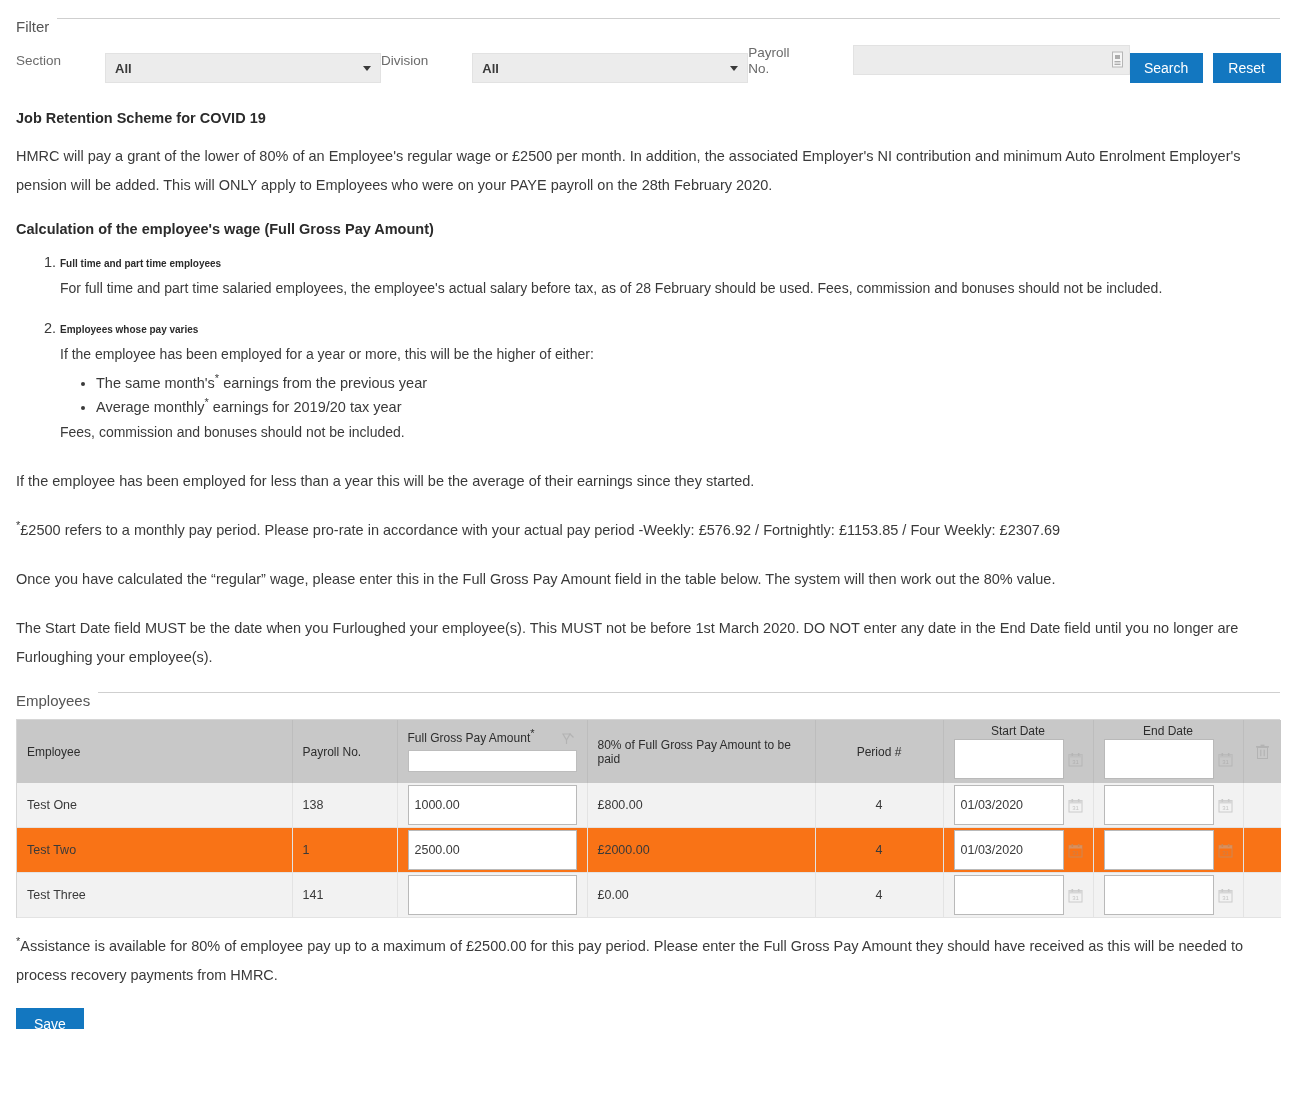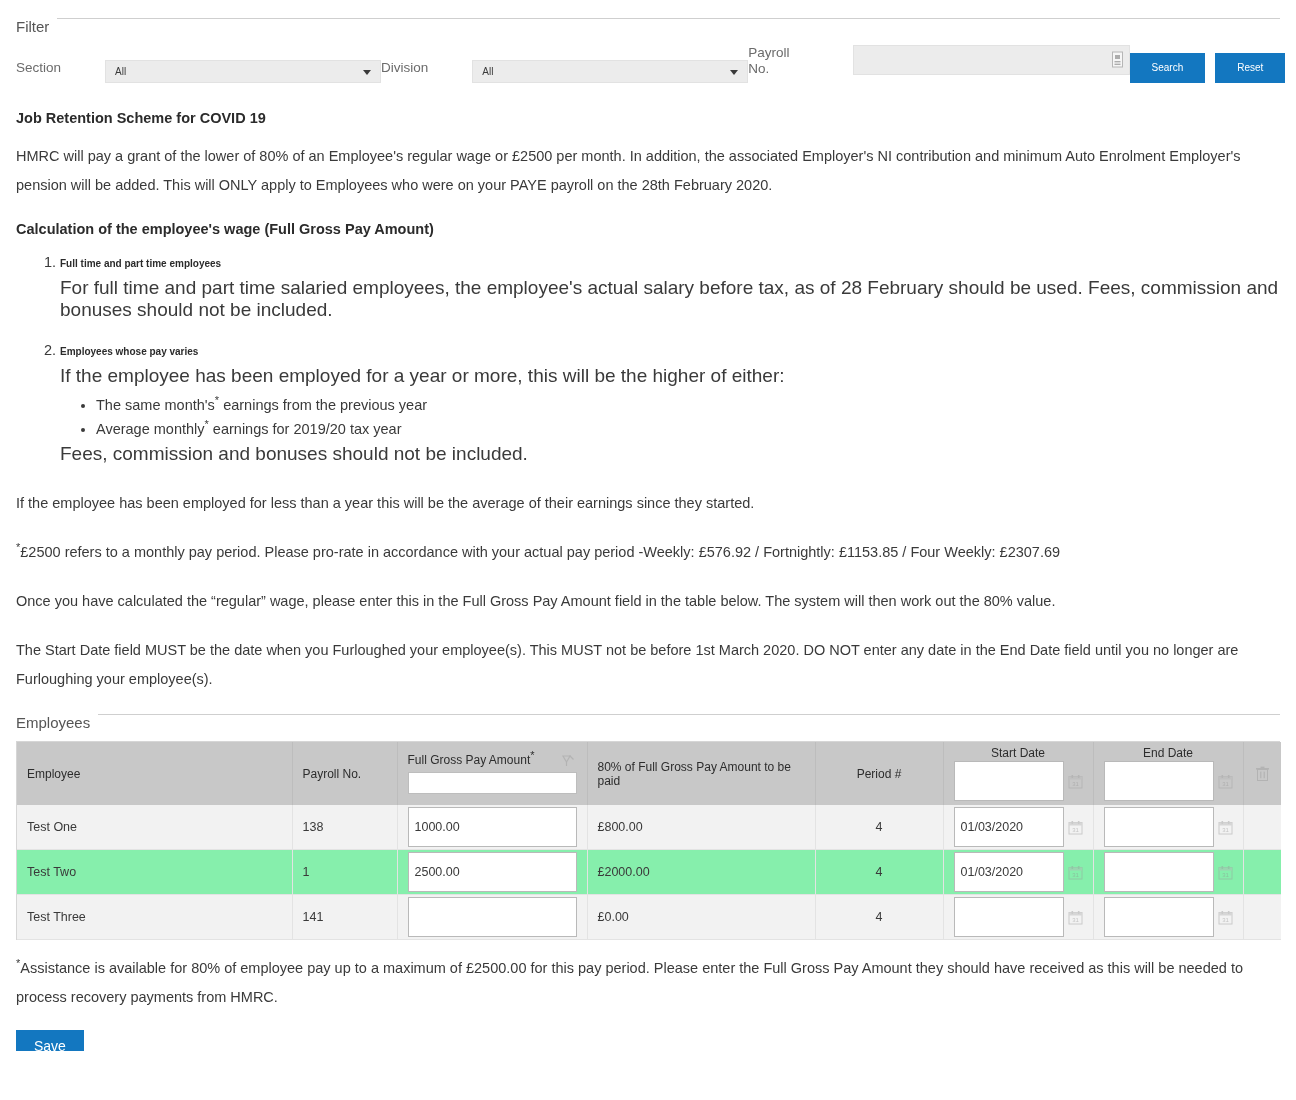--- a/index.html
+++ b/index.html
@@ -33,24 +33,24 @@
     margin-top: 18px; margin-bottom: 10px;
   }
   .section-head .lbl { font-size: 15px; color: #555; white-space: nowrap; }
   .section-head .rule { flex: 1 1 auto; height: 1px; background: #cfcfcf; }
 
   
   .filter-row { display: flex; align-items: flex-end; gap: 0; margin-top: 6px; }
   .field { display: flex; flex-direction: row; gap: 44px; }
   .field .cap { font-size: 13.5px; color: #6b6b6b; margin-bottom: 6px; line-height: 16px; }
   .sel {
-    position: relative; width: 276px; height: 23px;
+    position: relative; width: 276px; height: 30px;
     background: #ececec; border: 1px solid #e2e2e2;
     display: flex; align-items: center; padding: 0 9px;
-    font-size: 10px; color: #3a3a3a; cursor: pointer;
+    font-size: 13px; color: #3a3a3a; cursor: pointer; font-weight: bold;
   }
   .sel .caret {
     position: absolute; right: 9px; top: 50%; margin-top: -2px;
     width: 0; height: 0;
     border-left: 4.5px solid transparent; border-right: 4.5px solid transparent;
     border-top: 5px solid #3a3a3a;
   }
   .gap1 { width: 33px; }
   .gap2 { width: 34px; }
   .txtfield {
@@ -59,41 +59,41 @@
     display: flex; align-items: center; padding: 0 28px 0 9px;
     font-size: 13.5px; color: #3a3a3a;
   }
   .lookup-icon {
     position: absolute; right: 5px; top: 50%; margin-top: -9px;
     width: 13px; height: 17px; cursor: pointer; opacity: .55;
   }
   .btns { margin-left: auto; display: flex; gap: 10px; padding-bottom: 0; }
   .btn {
     background: #1377c0; color: #ffffff; border: none;
-    font-size: 10px; font-family: "Liberation Sans", sans-serif;
-    height: 30px; padding: 0 22px; cursor: pointer; line-height: 30px;
+    font-size: 14px; font-family: "Liberation Sans", sans-serif;
+    height: 30px; padding: 0 7px; cursor: pointer; line-height: 30px;
   }
   .btn.search { min-width: 73px; }
   .btn.reset  { min-width: 68px; }
 
   
   .body-wrap { margin-top: 26px; }
   h3.sub {
     font-size: 14.5px; font-weight: bold; color: #2b2b2b;
     margin: 0 0 14px 0; line-height: 19px;
   }
   p.para {
     font-size: 14.5px; color: #3a3a3a; margin: 0 0 20px 0;
     line-height: 29px; max-width: 1264px;
   }
   ol.steps { margin: 0 0 4px 0; padding-left: 44px; }
   ol.steps > li { margin-bottom: 20px; }
   ol.steps > li::marker { font-size: 14.5px; color: #3a3a3a; }
   .li-title { font-size: 10px; font-weight: bold; color: #2b2b2b; line-height: 22px; }
-  .li-text  { font-size: 19px; color: #3a3a3a; line-height: 22px; margin-top: 2px; }
+  .li-text  { font-size: 14px; color: #3a3a3a; line-height: 22px; margin-top: 2px; }
   ul.sub-bullets { margin: 6px 0 2px 0; padding-left: 36px; list-style: disc; }
   ul.sub-bullets li { font-size: 14.5px; color: #3a3a3a; line-height: 24px; }
   sup.star { font-size: 11px; vertical-align: super; line-height: 0; }
   .footnote-para { margin-top: 0; }
 
   
   .tbl-wrap { margin-top: 2px; border: 1px solid #d6d6d6; border-bottom: none; }
   table.emp { width: 100%; border-collapse: collapse; table-layout: fixed; }
   table.emp th {
     background: #c8c8c8; color: #2d2d2d; font-weight: normal;
@@ -104,21 +104,21 @@
   table.emp th.center { text-align: center; }
   table.emp th.right  { }
   table.emp th:last-child { border-right: none; }
   table.emp td {
     font-size: 12.5px; color: #3a3a3a; height: 35px;
     border-right: 1px solid #e3e3e3; border-bottom: 1px solid #e3e3e3;
     padding: 2px 10px; vertical-align: middle;
   }
   table.emp td:last-child { border-right: none; }
   tr.row-odd  td { background: #f2f2f2; }
-  tr.row-even td { background: #86efac; }
+  tr.row-even td { background: #f97316; }
   td.right { }
   td.center { text-align: center; }
 
   .cell-input {
     width: 100%; height: 40px; background: #ffffff;
     border: 1px solid #b9b9b9; font-size: 12.5px; color: #3a3a3a;
     padding: 0 6px; font-family: "Liberation Sans", sans-serif;
   }
   .hdr-input {
     width: 100%; height: 22px; background: #ffffff;

